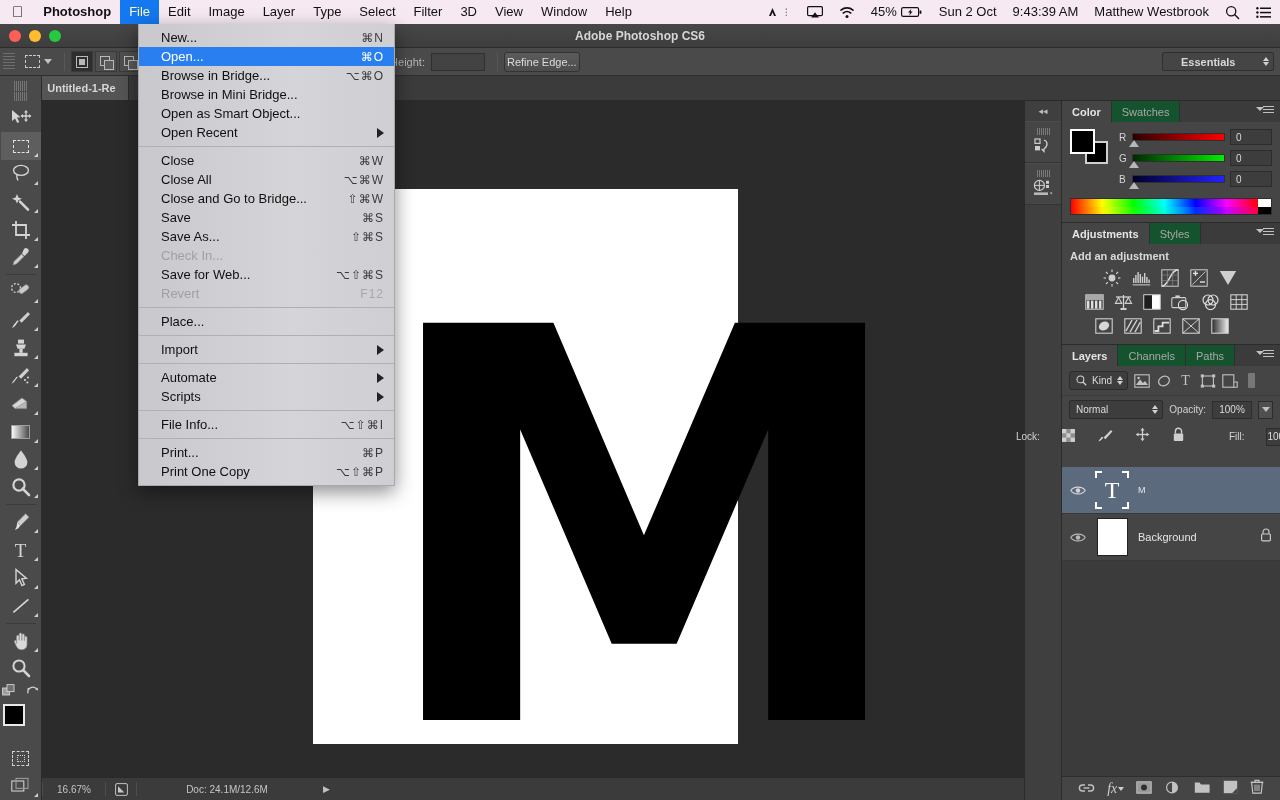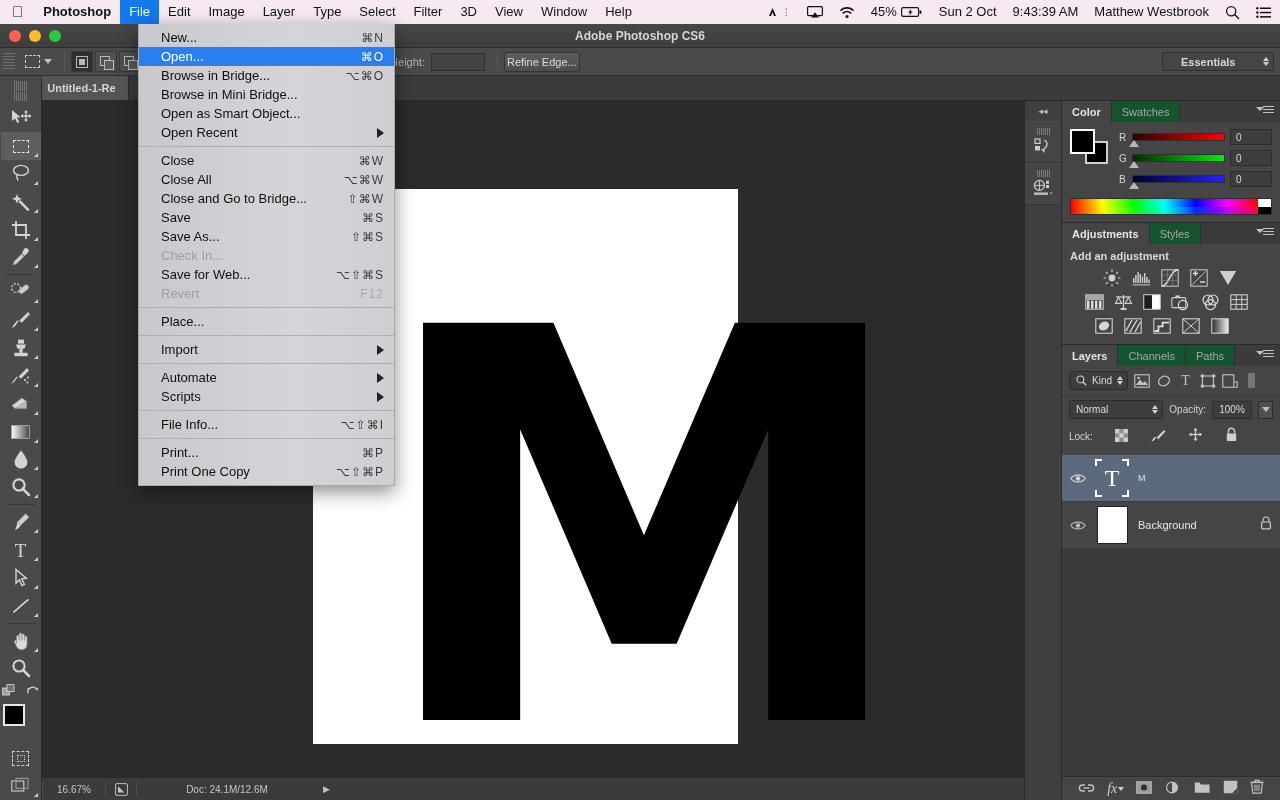--- a/index.html
+++ b/index.html
@@ -226,21 +226,21 @@
   .kindsel { display: flex; align-items: center; gap: 5px; background: #3d3d3d; border: 1px solid #2c2c2c;
     border-radius: 3px; height: 19px; padding: 0 4px 0 6px; color: #dcdcdc; font-size: 10px; }
   .fico { color: #bcbcbc; display: flex; align-items: center; justify-content: center; width: 17px; height: 17px; }
   .lrow2 { display: flex; align-items: center; gap: 6px; padding: 4px 7px; border-top: 1px solid #3a3a3a; }
   .blendsel { flex: 1; background: #3d3d3d; border: 1px solid #2c2c2c; border-radius: 2px; height: 19px;
     display: flex; align-items: center; justify-content: space-between; padding: 0 4px 0 6px; color: #dcdcdc; font-size: 10px; }
   .miniLbl { font-size: 10px; color: #d2d2d2; }
   .minival { background: #3d3d3d; border: 1px solid #2c2c2c; height: 18px; width: 40px;
     display:flex; align-items:center; justify-content:center; color:#dcdcdc; font-size: 10px; }
   .minidrop { width: 15px; height: 18px; background: #4f4f4f; border: 1px solid #2c2c2c; display:flex; align-items:center; justify-content:center; }
-  .lockrow { display: flex; align-items: center; gap: 22px; padding: 4px 7px 9px 7px; }
+  .lockrow { display: flex; align-items: center; gap: 22px; padding: 4px 7px 21px 7px; justify-content: center; }
   .layer {
     display: flex; align-items: center; gap: 9px; height: 47px; padding: 0 8px;
     border-bottom: 1px solid #383838;
   }
   .layer.sel { background: #5b6a7d; }
   .eye { width: 16px; display: flex; align-items: center; justify-content: center; color: #cfcfcf; }
   .thumb-wrap { position: relative; width: 34px; height: 40px; display:flex; align-items:center; justify-content:center; }
   .thumb-white { width: 31px; height: 38px; background: #fff; border: 1px solid #222; }
   .thumb-t { width: 34px; height: 38px; position: relative; display:flex;align-items:center;justify-content:center; color:#fff; font-family:"Liberation Serif", serif; font-size: 24px; }
   .corner { position: absolute; width: 7px; height: 7px; border: 2px solid #fff; }

